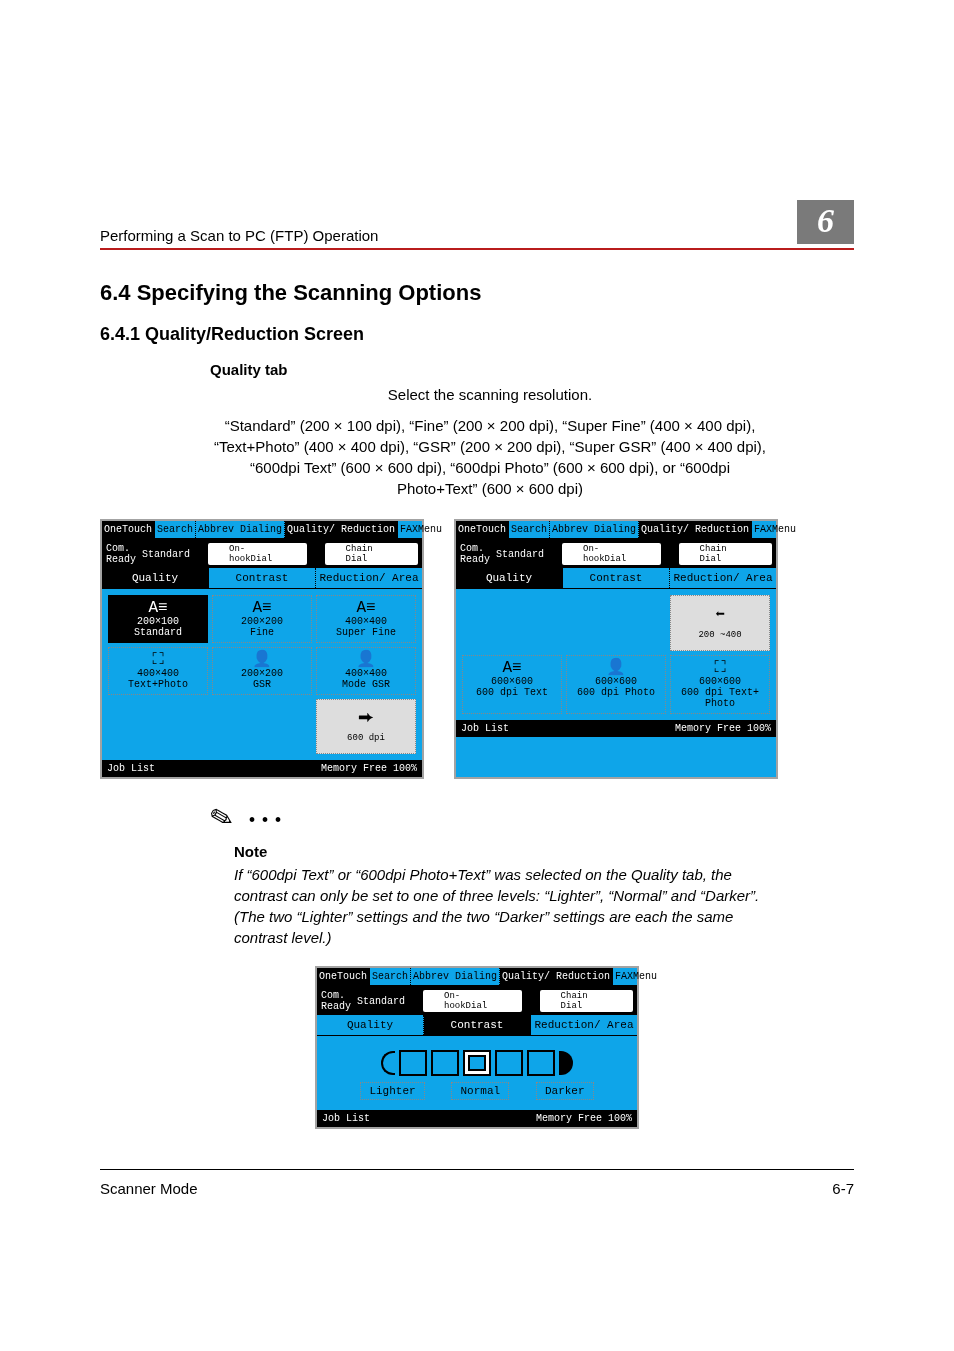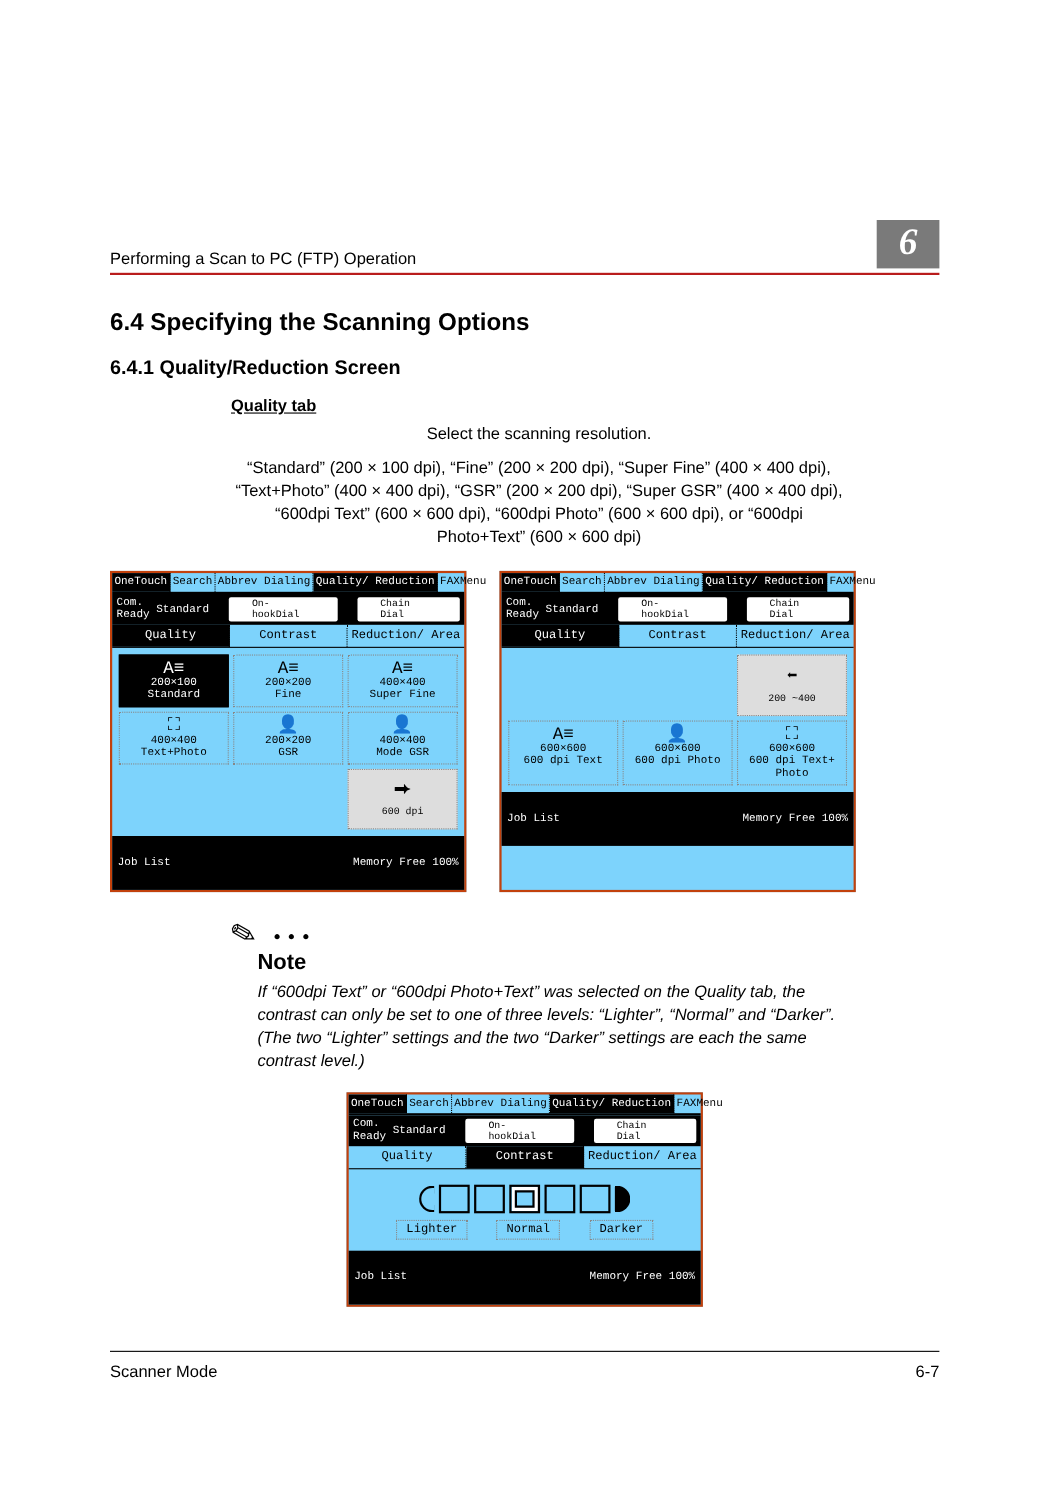--- a/index.html
+++ b/index.html
@@ -46,37 +46,36 @@
     margin: 0 0 16px 0;
   }
   .body-block {
     margin-left: 110px;
     max-width: 560px;
   }
   .para-title {
     font-weight: bold;
     font-size: 15px;
     margin-bottom: 6px;
-    text-decoration: underline;
   }
   p {
     margin: 0 0 10px 0;
     font-size: 15px;
     line-height: 1.4;
     text-align: center;
   }
   .screens-row {
     display: flex;
     gap: 30px;
     margin: 20px 0 25px 0;
   }
   .lcd {
     width: 320px;
-    border: 2px solid #c2410c;
-    background: #7dd3fc;
+    border: 2px solid #a3a3a3;
+    background: #0ea5e9;
     font-family: "Courier New", monospace;
     font-size: 12px;
   }
   .lcd .tabs {
     display: flex;
     border-bottom: 2px solid #000;
   }
   .lcd .tabs span {
     flex: 1;
     text-align: center;
@@ -152,21 +151,21 @@
     background: #ddd;
     text-align: center;
     font-size: 16px;
     padding: 8px 2px;
   }
   .lcd .footer {
     display: flex;
     justify-content: space-between;
     background: #000;
     color: #fff;
-    padding: 19px 5px;
+    padding: 3px 5px;
     font-size: 10px;
   }
   .lcd .contrast-row {
     display: flex;
     justify-content: center;
     align-items: center;
     gap: 4px;
     padding: 14px 0 6px 0;
   }
   .csq {
@@ -211,22 +210,22 @@
     letter-spacing: 4px;
     line-height: 1;
     font-family: "Times New Roman", serif;
   }
   .note-icon-row .pen {
     display: inline-block;
     transform: rotate(-15deg);
   }
   .note-title {
     font-weight: bold;
-    font-size: 20px;
-    margin: 0 0 4px 24px;
+    font-size: 15px;
+    margin: 11px 0 4px 24px;
   }
   .note-body {
     font-style: italic;
     font-size: 15px;
     line-height: 1.4;
     margin-left: 24px;
     max-width: 540px;
   }
   .center-screen {
     display: flex;

